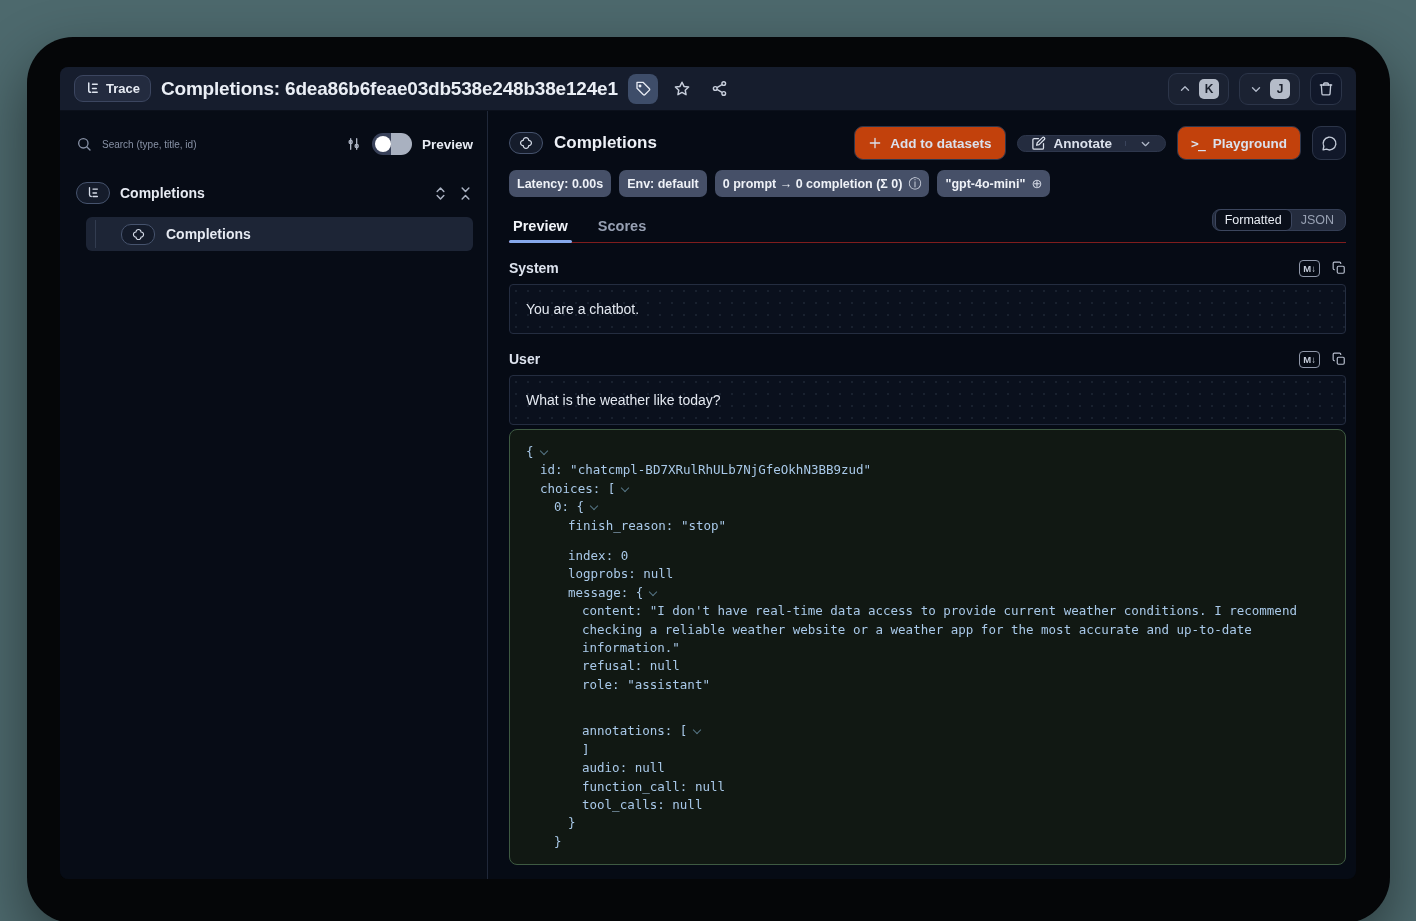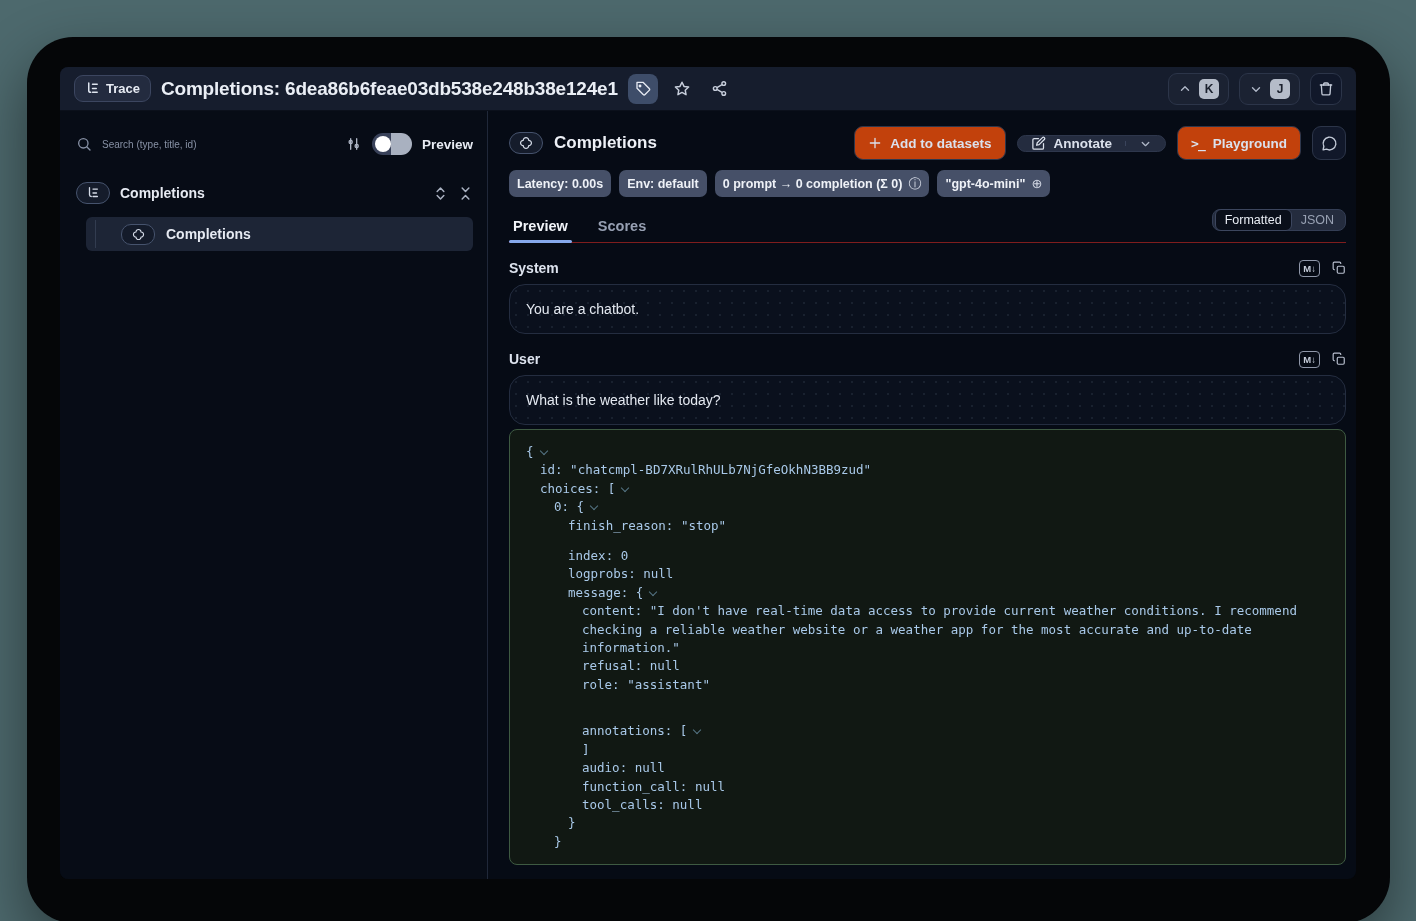--- a/index.html
+++ b/index.html
@@ -81,21 +81,21 @@
   .fmt-toggle { display:flex; align-items:center; background:#242c3e; border:1px solid #343e55;
                 border-radius:8px; padding:2px; margin-bottom:11px; }
   .fmt-seg { font-size:12.5px; padding:3px 9px; border-radius:6px; color:#98a1b3; cursor:pointer; }
   .fmt-seg.active { background:#0a0f1a; color:#e9edf4; border:1px solid #3c465e; }
 
   .sec-header { display:flex; align-items:center; margin-top:13px; height:24px; }
   .sec-label { font-size:14px; font-weight:bold; color:#dde3ee; flex:1; }
   .sec-icons { display:flex; align-items:center; gap:12px; color:#b9c0cf; }
   .md-badge { display:flex; align-items:center; justify-content:center; height:17px; padding:0 3px;
               border:1px solid #8f97a9; border-radius:4px; font-size:9.5px; font-weight:bold; color:#c6cdda; cursor:pointer; }
-  .card { margin-top:4px; background:#0a101d; border:1px solid #242d40; border-radius:16px;
+  .card { margin-top:4px; background:#0a101d; border:1px solid #242d40; border-radius:4px;
           padding:16px; font-size:14px; color:#e4e9f1;
           background-image:radial-gradient(circle,#19212f 1px,transparent 1.2px); background-size:12px 12px; }
 
   .code-card { margin-top:4px; background:#111813; border:1px solid #3e5a42; border-radius:8px;
                padding:13px 16px; font-family:"DejaVu Sans Mono",monospace; font-size:12.5px;
                color:#a9c9e9; }
   .code-line { line-height:18.4px; white-space:pre-wrap; word-break:break-word; }
   .code-chev { display:inline-block; width:6px; height:6px; border-right:1.4px solid #567585;
                border-bottom:1.4px solid #567585; transform:rotate(45deg); margin-left:7px; margin-bottom:2px; cursor:pointer; }
 

